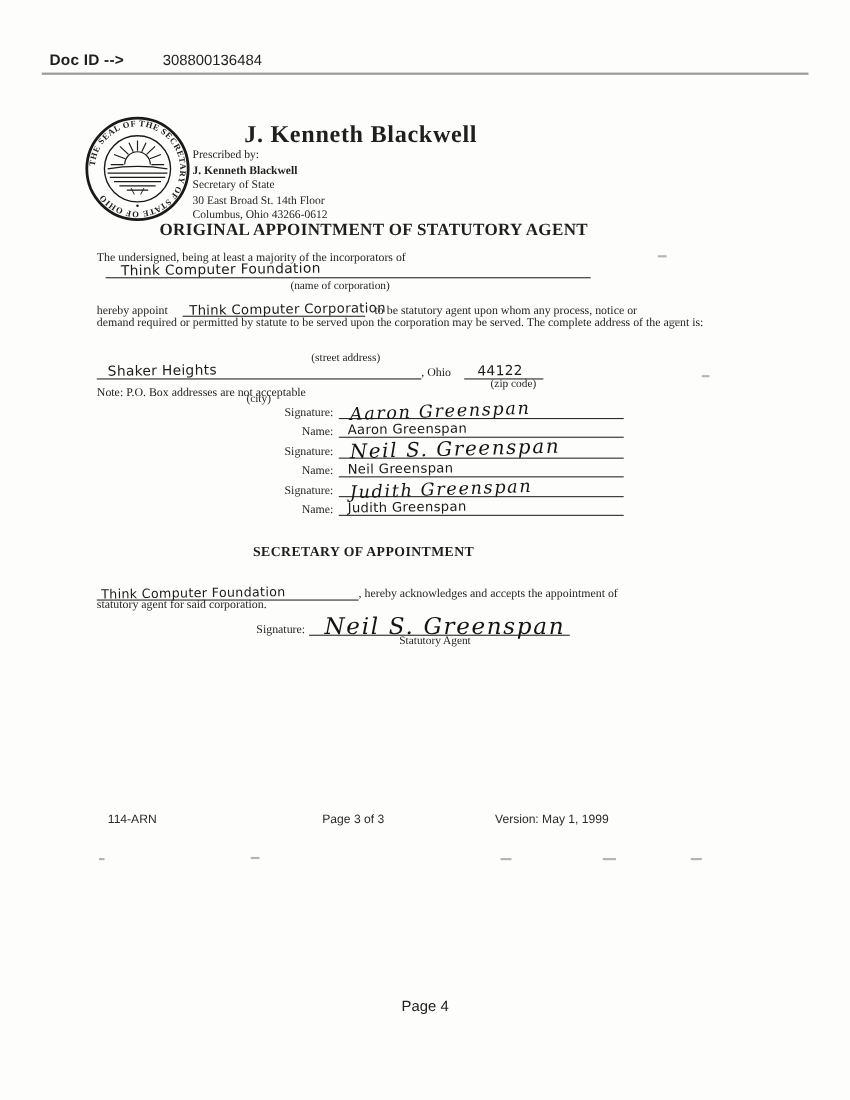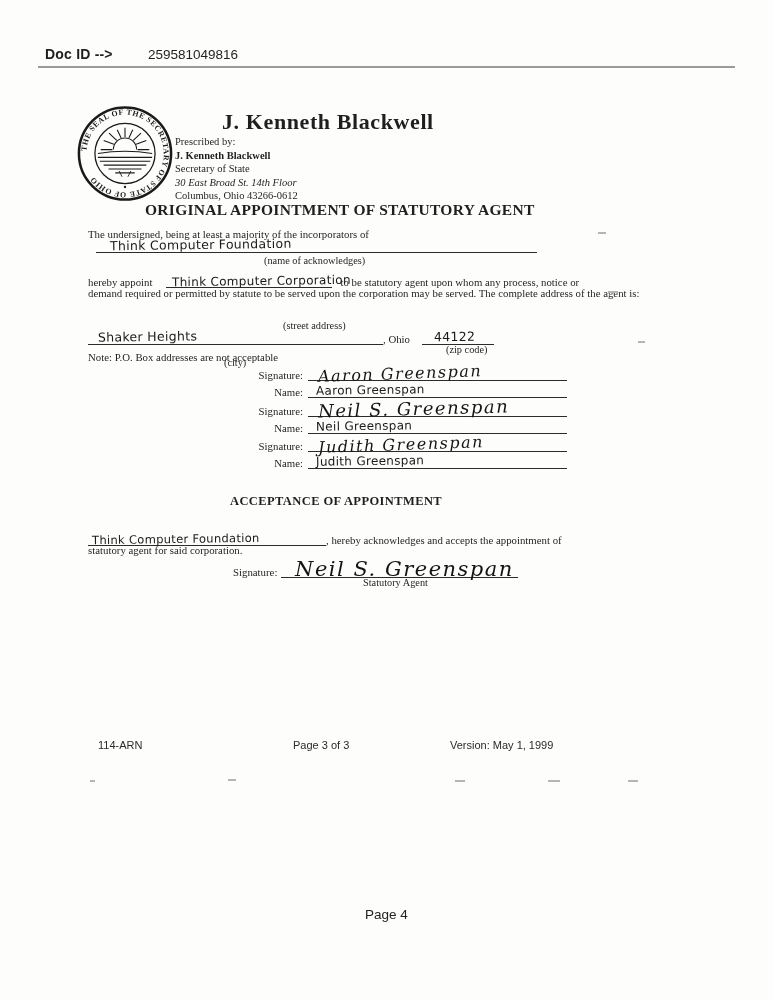--- a/index.html
+++ b/index.html
@@ -10,21 +10,21 @@
   
   .docid-label{left:45px;top:46px;font:bold 14px "Liberation Sans",sans-serif;letter-spacing:.2px;}
   .docid-value{left:148px;top:47px;font:13.5px "Liberation Sans",sans-serif;}
   .divider{left:38px;top:66px;width:697px;height:2px;background:#9a9a9a;}
 
   
   .seal{left:73px;top:105px;}
   .lh-name{left:222px;top:109px;font-weight:bold;font-size:22px;letter-spacing:.6px;}
   .lh-block{left:175px;top:135px;font-size:10.5px;line-height:13.5px;}
   .lh-block .b{font-weight:bold;}
-  .lh-block .i{font-style:italic;}
+  .lh-block .i{}
   .form-title{left:145px;top:201px;font-weight:bold;font-size:15.5px;letter-spacing:.3px;}
 
   
   .bodytxt{font-size:10.8px;white-space:nowrap;}
   .fill{display:inline-block;border-bottom:1.3px solid #2b2b2b;position:relative;vertical-align:bottom;}
   .hw{font-family:"DejaVu Sans",sans-serif;font-size:12.5px;color:#1a1a1a;display:inline-block;
       transform:rotate(-0.8deg);letter-spacing:.3px;white-space:nowrap;}
   .cursive{font-family:"DejaVu Serif",serif;font-style:italic;color:#141414;display:inline-block;
       letter-spacing:1.5px;white-space:nowrap;}
   .caption{font-size:10.3px;}
@@ -84,21 +84,21 @@
   
   .speck{position:absolute;background:#b5b5b5;}
 </style>
 </head>
 <body>
 
 <div class="page">
 
   
   <span class="abs docid-label">Doc ID --&gt;</span>
-  <span class="abs docid-value">259581049816</span>
+  <span class="abs docid-value">308800136484</span>
   <div class="abs divider"></div>
 
   
   <svg class="abs seal" width="104" height="97" viewBox="0 0 100 100">
     <circle cx="50" cy="50" r="47.5" fill="none" stroke="#1a1a1a" stroke-width="2.6"></circle>
     <circle cx="50" cy="50" r="31" fill="none" stroke="#1a1a1a" stroke-width="1.3"></circle>
     <defs>
       <path id="sealArc" d="M 10,50 A 40,40 0 1 1 10,50.01" fill="none"></path>
     </defs>
     <text font-family="Liberation Serif, serif" font-size="8" font-weight="bold" letter-spacing="0.6" fill="#1a1a1a">
@@ -124,21 +124,21 @@
     <div>Columbus, Ohio 43266-0612</div>
   </div>
   <div class="abs form-title">ORIGINAL APPOINTMENT OF STATUTORY AGENT</div>
 
   
   <div class="abs bodytxt intro-line">The undersigned, being at least a majority of the incorporators of</div>
 
   <div class="abs fill corp-fill">
     <span class="hw">Think Computer Foundation</span>
   </div>
-  <div class="abs caption corp-caption">(name of acknowledges)</div>
+  <div class="abs caption corp-caption">(name of corporation)</div>
 
   <div class="abs bodytxt appoint-line1">
     <span>hereby appoint</span><span class="fill appoint-fill"><span class="hw">Think Computer Corporation</span></span><span>to be statutory agent upon whom any process, notice or</span>
   </div>
   <div class="abs bodytxt appoint-line2">demand required or permitted by statute to be served upon the corporation may be served.  The complete address of the agent is:</div>
 
   <div class="abs caption street-caption">(street address)</div>
 
   <div class="abs bodytxt city-line">
     <span class="fill city-fill"><span class="hw">Shaker Heights</span></span><span>, Ohio</span><span class="fill zip-fill"><span class="hw">44122</span></span>
@@ -182,21 +182,21 @@
     </span>
   </div>
   <div class="abs sig-row name3">
     <span class="lbl">Name:</span>
     <span class="line">
       <span class="hw">Judith Greenspan</span>
     </span>
   </div>
 
   
-  <div class="abs acc-title">ACCEPTANCE OF APPOINTMENT</div>
+  <div class="abs acc-title">SECRETARY OF APPOINTMENT</div>
 
   <div class="abs bodytxt acc-line2">
     <span class="fill acc-corp-fill"><span class="hw">Think Computer Foundation</span></span><span>, hereby acknowledges and accepts the appointment of</span>
   </div>
   <div class="abs bodytxt acc-line3">statutory agent for said corporation.</div>
 
   <div class="abs acc-sig-row">
     <span class="lbl">Signature:</span>
     <span class="line">
       <span class="cursive">Neil S. Greenspan</span>

